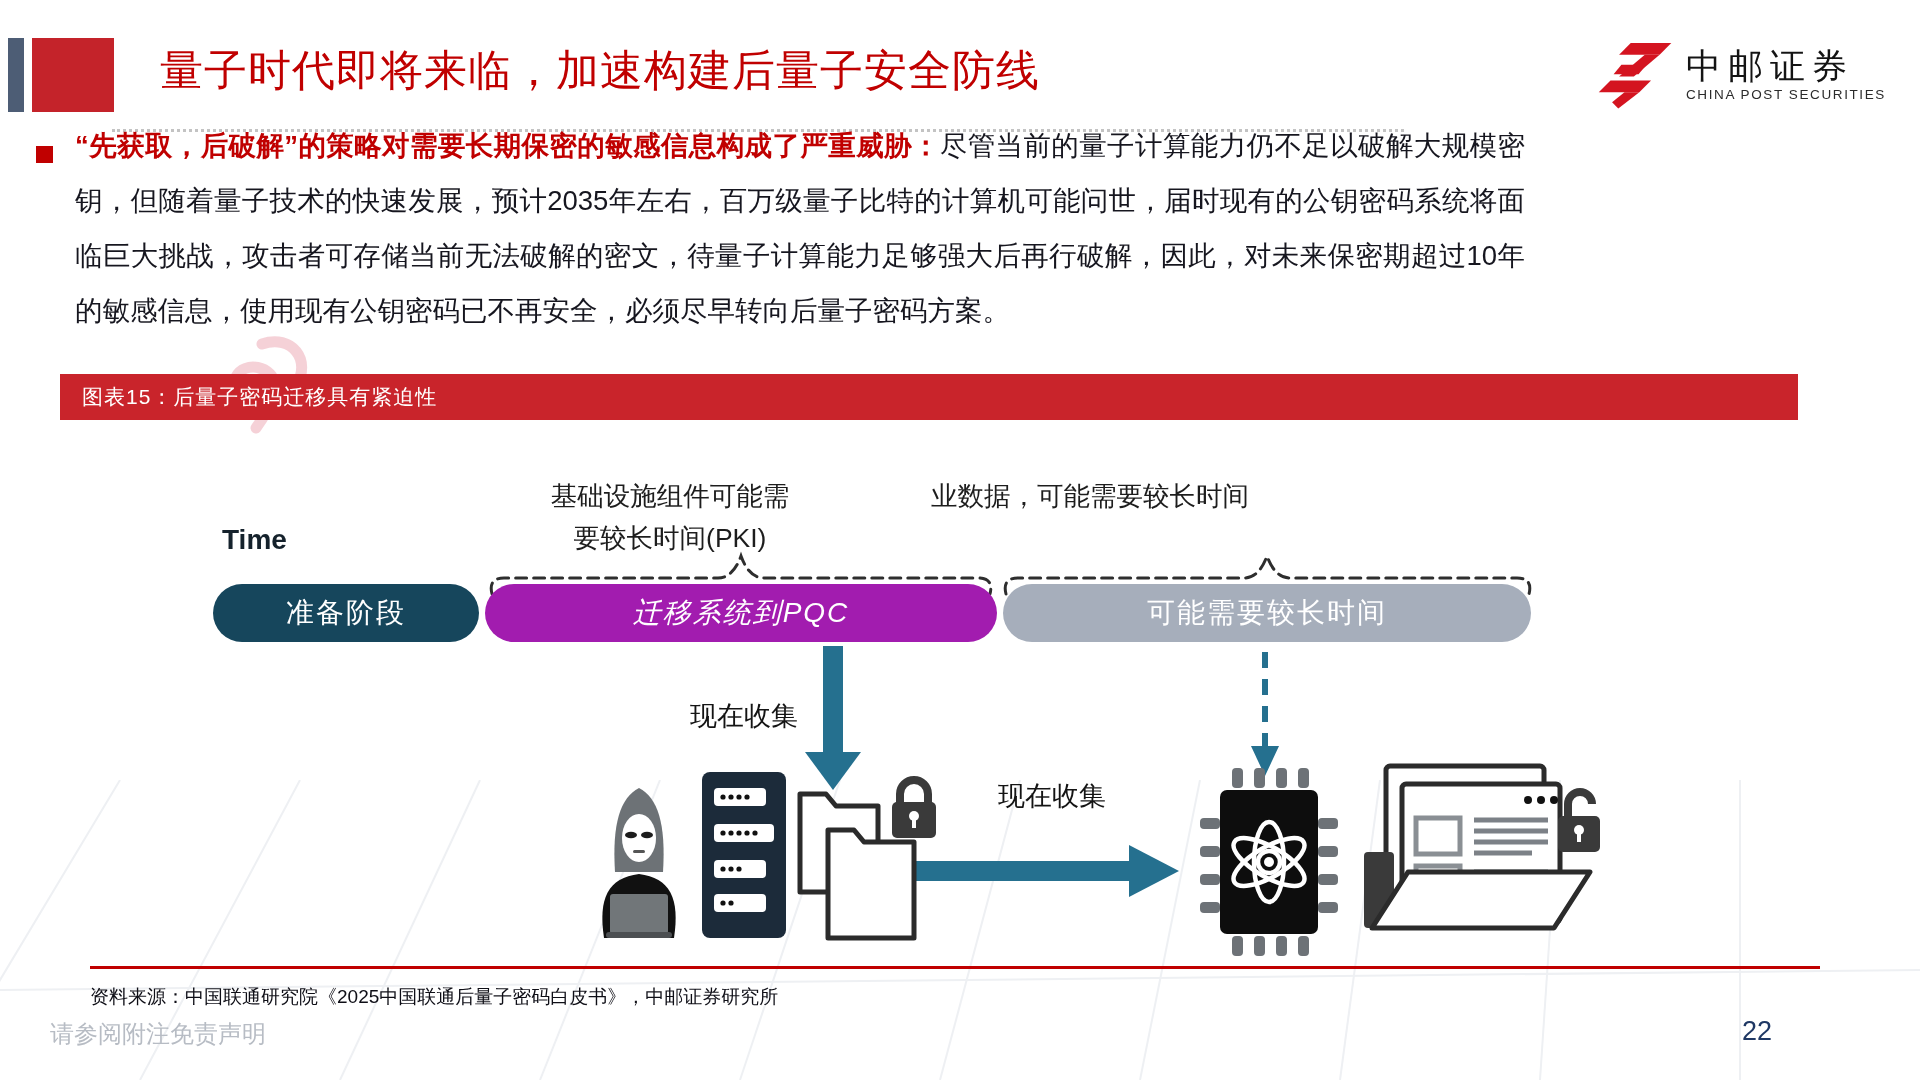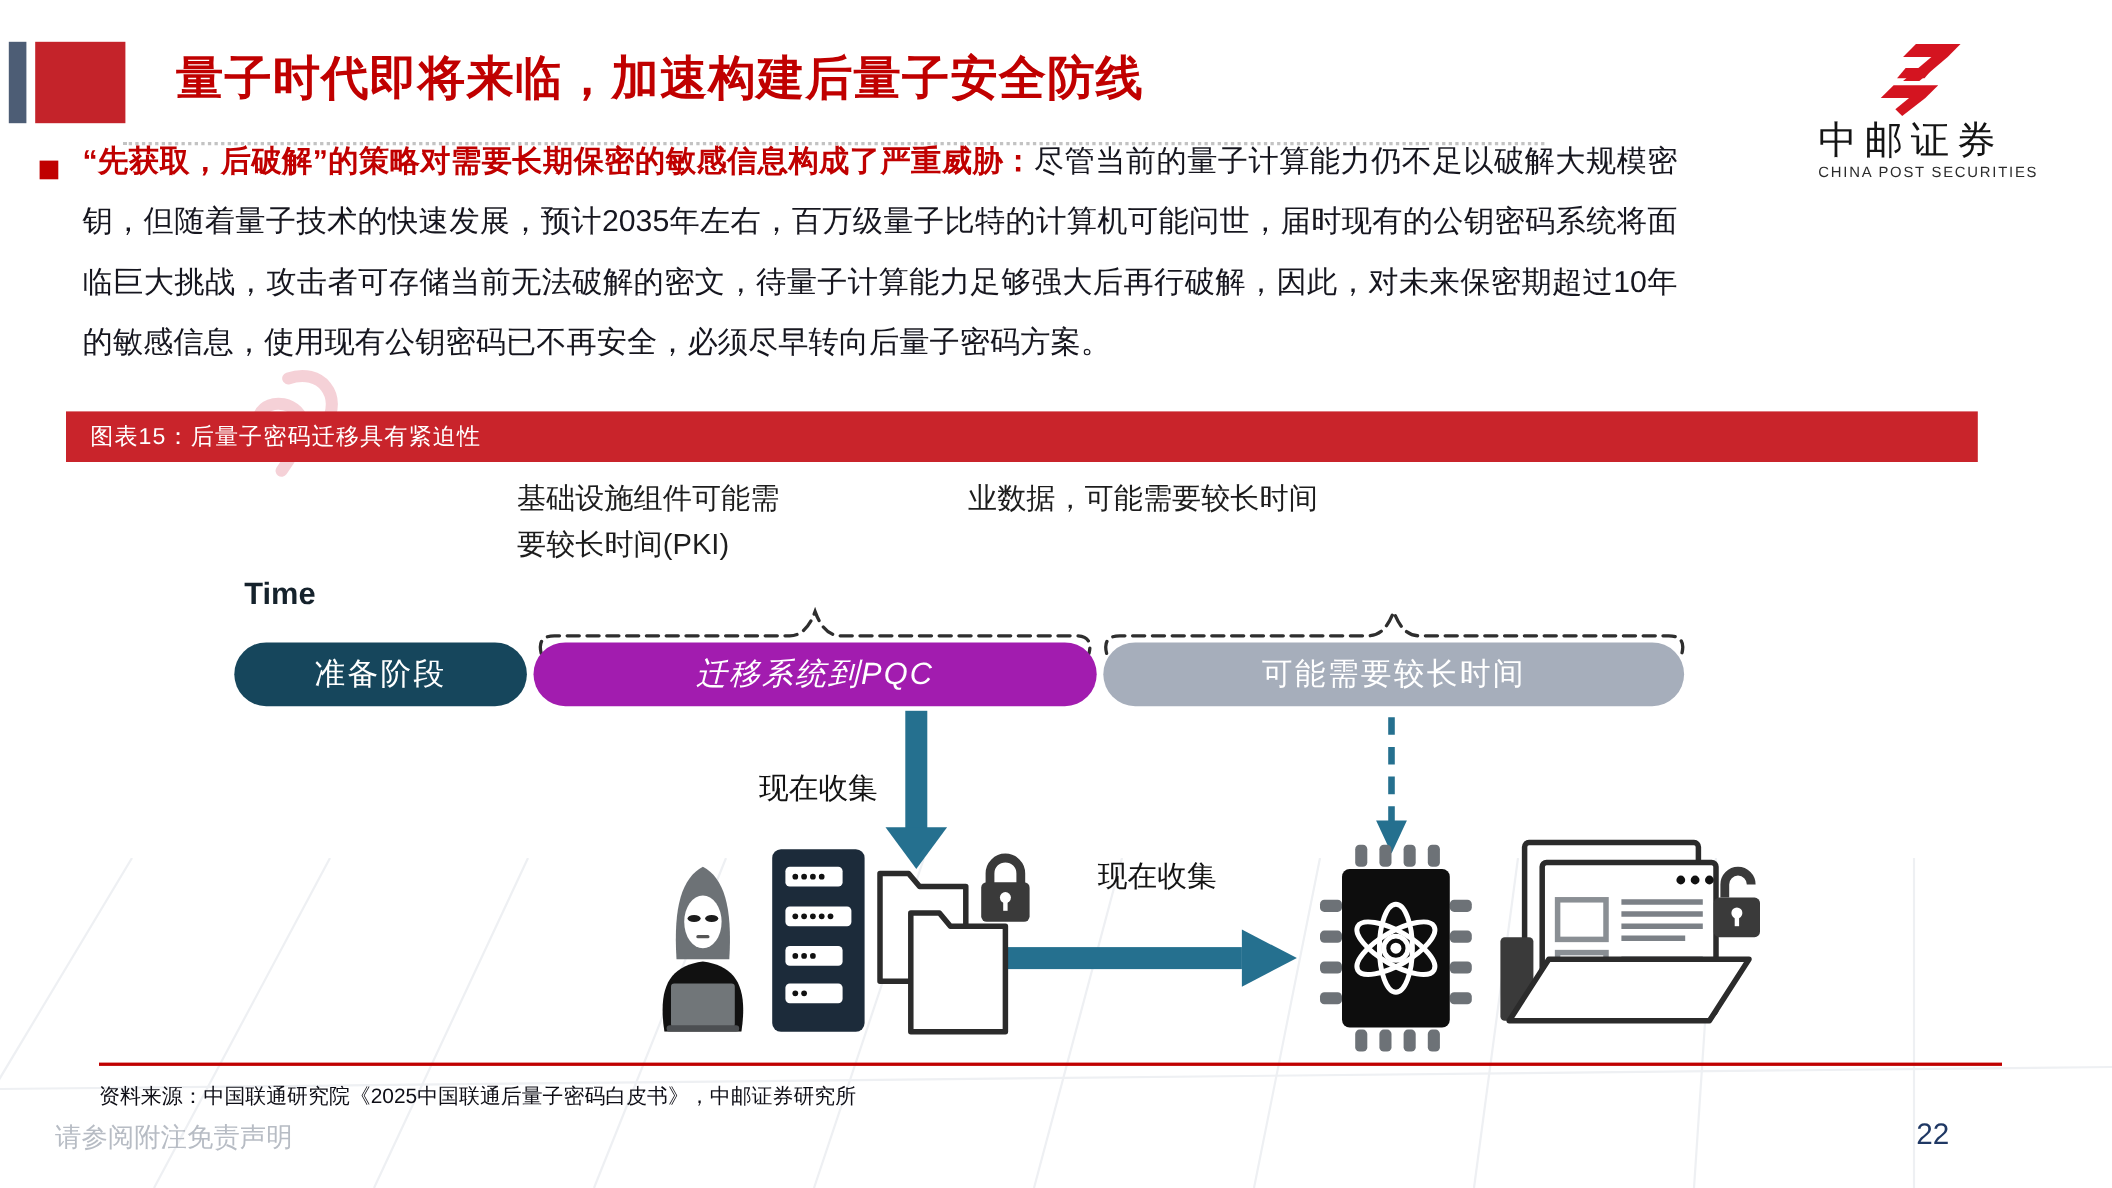--- a/index.html
+++ b/index.html
@@ -5,38 +5,38 @@
   html,body{margin:0;padding:0;background:#e8e8e8;}
   *{box-sizing:border-box;}
   .slide{
     position:relative;width:1920px;height:1080px;background:#ffffff;
     font-family:"Liberation Sans", sans-serif;overflow:hidden;margin:0 auto;
   }
   .abs{position:absolute;}
   
   .accent-slate{left:8px;top:38px;width:16px;height:74px;background:#4d5d75;z-index:2;}
   .accent-red{left:32px;top:38px;width:82px;height:74px;background:#c4232a;z-index:2;}
-  .page-title{left:160px;top:42px;font-size:43px;font-weight:bold;color:#c00000;letter-spacing:1px;z-index:3;white-space:nowrap;}
+  .page-title{left:160px;top:42px;font-size:43px;font-weight:normal;color:#c00000;letter-spacing:1px;z-index:3;white-space:nowrap;}
   .title-dotted{left:112px;top:129px;width:1292px;border-top:3px dotted #c3c3c3;z-index:2;}
-  .logo{left:1598px;top:36px;width:300px;height:78px;z-index:3;display:flex;align-items:center;flex-direction:column;}
+  .logo{left:1598px;top:36px;width:300px;height:78px;z-index:3;display:flex;align-items:center;}
   .logo-mark{width:78px;height:72px;flex:0 0 auto;}
   .logo-text{margin-left:10px;}
   .logo-cn{font-size:35px;color:#141414;letter-spacing:7px;font-weight:500;line-height:40px;white-space:nowrap;}
   .logo-en{font-size:13.5px;color:#2b2b2b;letter-spacing:1.6px;line-height:18px;white-space:nowrap;}
   
   .bullet-sq{left:36px;top:146px;width:17px;height:17px;background:#c00000;z-index:3;}
   .para{left:75px;top:118px;width:1450px;font-size:27.5px;line-height:55px;color:#16161f;text-align:justify;z-index:3;}
   .para .lead{color:#c00000;font-weight:bold;}
   
   .fig-banner{left:60px;top:374px;width:1738px;height:46px;background:#c9242b;z-index:4;display:flex;align-items:center;}
   .fig-banner span{color:#ffffff;font-size:21px;margin-left:22px;letter-spacing:1px;}
   .watermark{left:216px;top:336px;width:96px;height:100px;z-index:1;opacity:.6;}
   
   .fig{z-index:3;}
-  .anno{font-size:26.5px;line-height:42px;color:#1d1d1d;z-index:3;}
+  .anno{font-size:26.5px;line-height:42px;color:#1d1d1d;text-align:center;z-index:3;margin-top:43px;}
   .anno-left{left:470px;top:432px;width:400px;}
   .anno-right{left:880px;top:432px;width:420px;}
   .time-label{left:222px;top:524px;font-size:28px;font-weight:bold;color:#15222c;z-index:3;}
   .brace{z-index:3;}
   .seg{position:absolute;top:584px;height:58px;border-radius:29px;display:flex;align-items:center;justify-content:center;z-index:3;}
   .seg span{color:#fff;font-size:28px;letter-spacing:2px;}
   .lbl{font-size:27px;color:#141414;z-index:3;white-space:nowrap;}
   
   .src-line{left:90px;top:966px;width:1730px;height:3px;background:#c00000;z-index:3;}
   .src-text{left:90px;top:984px;font-size:19px;color:#0e0e16;z-index:3;}

